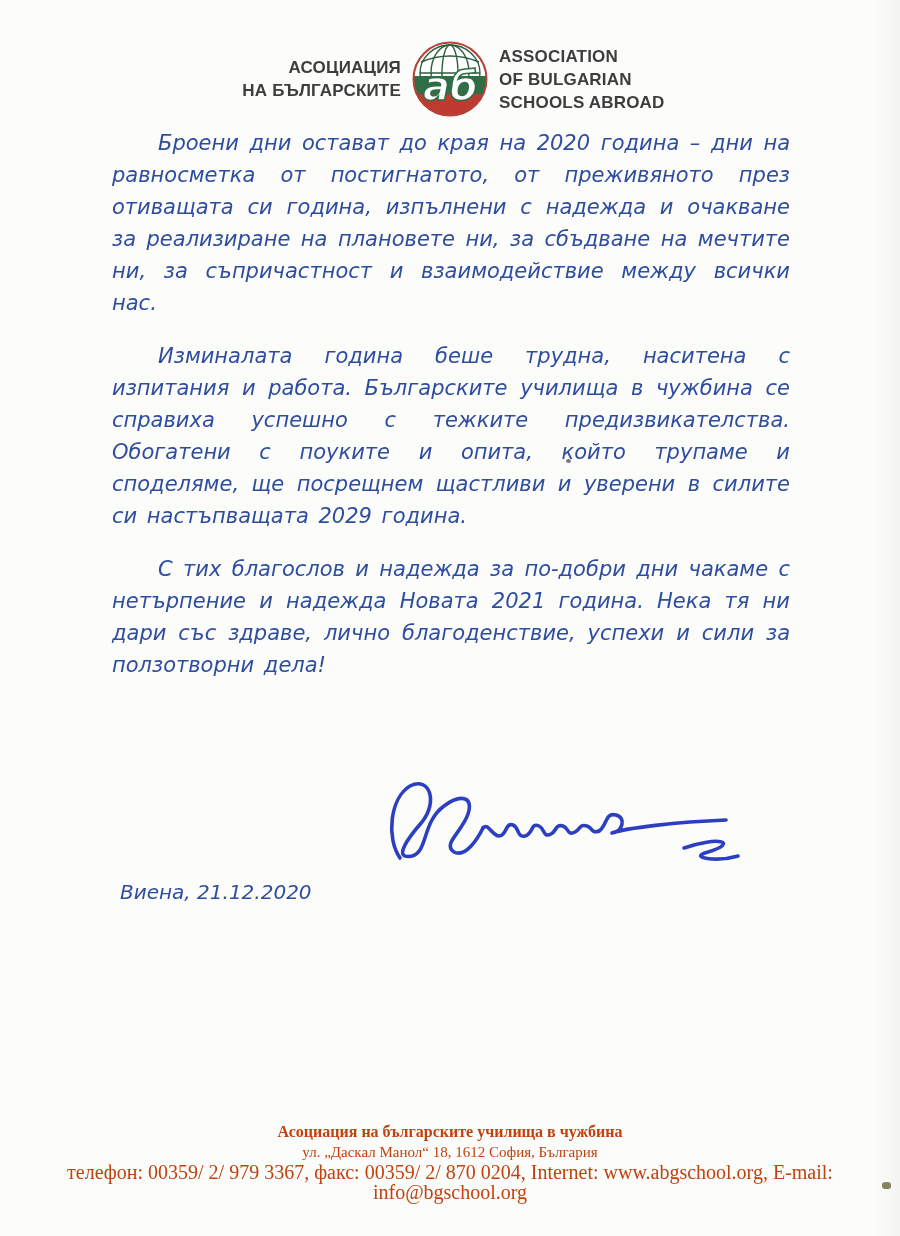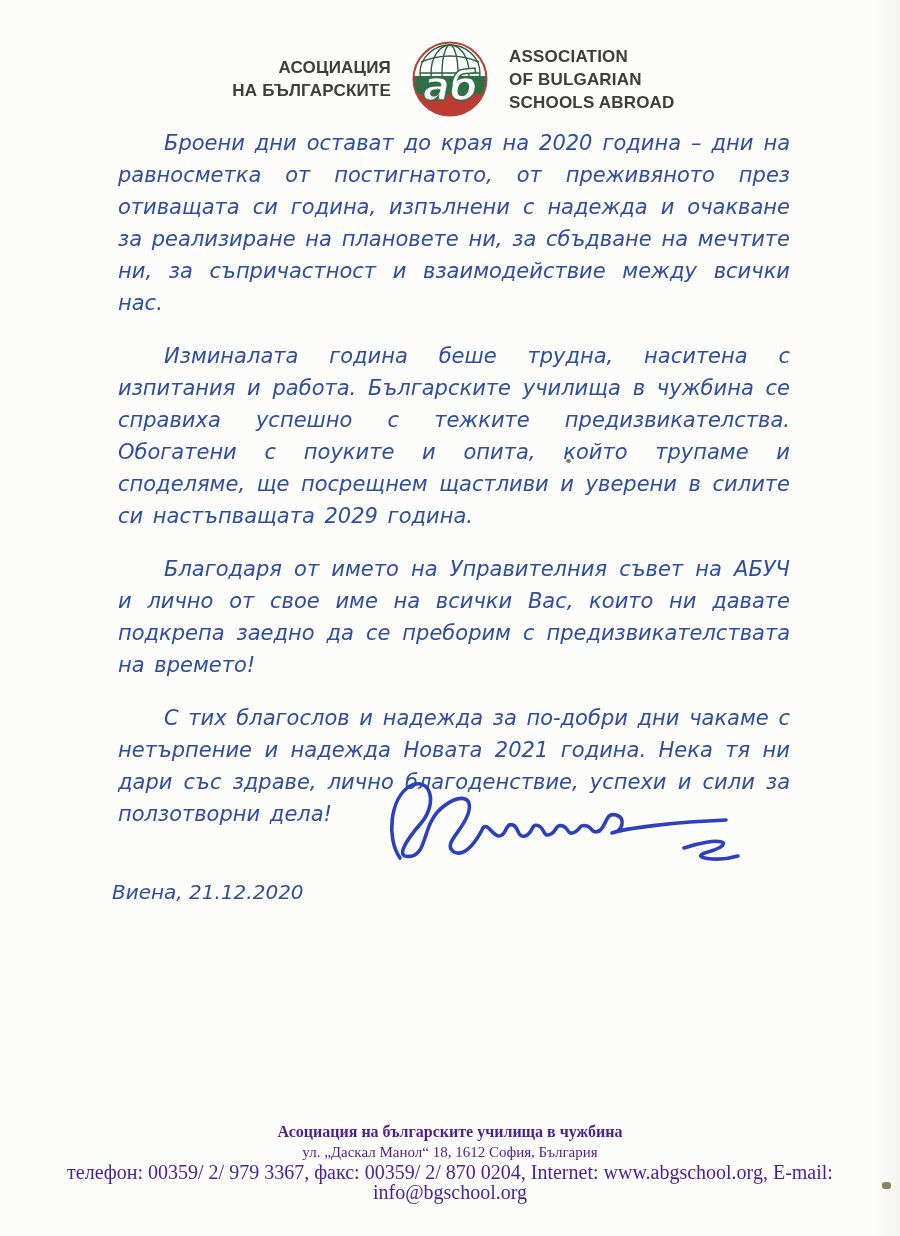--- a/index.html
+++ b/index.html
@@ -14,21 +14,21 @@
   }
   .page::after{ 
     content:""; position:absolute; top:0; right:0; width:26px; height:100%;
     background:linear-gradient(to right, rgba(0,0,0,0), rgba(0,0,0,0.035));
     pointer-events:none;
   }
 
   
   .header {
     position:absolute; top:40px; left:0; width:100%;
-    display:flex; justify-content:center; align-items:center; gap:20px;
+    display:flex; justify-content:center; align-items:center; gap:10px;
   }
   .org-block {
     width:192px;
     font-weight:bold; font-size:17px; line-height:23px;
     color:#3d3d3d; letter-spacing:.2px;
   }
   .org-bg { text-align:right; }
   .org-en { text-align:left; }
   .org-line { display:block; }
   .logo-wrap { width:78px; height:78px; flex:0 0 auto;text-decoration:underline; }
@@ -36,47 +36,47 @@
   
   .body-text {
     position:absolute; top:127px; left:112px; width:678px;
     color:#2e4d9f;
     font-family:"DejaVu Sans", sans-serif;
     font-style:italic;
     font-size:21px; line-height:32px;
     text-align:justify;
     word-spacing:3px;
   }
-  .body-text p { margin:0 0 21px 6px; text-indent:46px; }
+  .body-text p { margin:0 0 21px 0; text-indent:46px; }
   .greeting { font-weight:bold; letter-spacing:.5px; }
 
   
   .signature {
     position:absolute; top:776px; left:386px;
     width:362px; height:98px;
   }
 
   
   .signoff {
-    position:absolute; top:876px; left:112px; width:678px;
+    position:absolute; top:876px; left:120px; width:678px;
     display:flex; justify-content:space-between; align-items:flex-start;
     color:#2e4d9f;
     font-family:"DejaVu Sans", sans-serif;
     font-style:italic;
     font-size:20px; line-height:32px;
   }
   .signatory { width:318px; text-align:left; }
   .signatory span { display:block; }
 
   
   .footer {
     position:absolute; top:1122px; left:0; width:100%;
     text-align:center;
     font-family:"Liberation Serif", serif;
-    color:#4c1d95;
+    color:#c2410c;
   }
   .footer-line1 { font-weight:bold; font-size:16px; line-height:20px; }
   .footer-line2 { font-size:15px; line-height:20px; }
   .footer-line3 { font-size:20px;  line-height:20px; }
 
   
   .speck1 { position:absolute; left:566px; top:459px; width:5px; height:4px;
             background:#4b4b55; border-radius:50%; opacity:.75; }
   .speck2 { position:absolute; left:882px; top:1182px; width:9px; height:7px;
             background:#6b6840; border-radius:40%; opacity:.8; }
@@ -125,21 +125,20 @@
     <div class="org-block org-en">
       <span class="org-line">ASSOCIATION</span>
       <span class="org-line">OF BULGARIAN</span>
       <span class="org-line">SCHOOLS ABROAD</span>
     </div>
   </div>
 
   <div class="body-text">
     <p>Броени дни остават до края на 2020 година – дни на равносметка от постигнатото, от преживяното през отиващата си година, изпълнени с надежда и очакване за реализиране на плановете ни, за сбъдване на мечтите ни, за съпричастност и взаимодействие между всички нас.</p>
     <p>Изминалата година беше трудна, наситена с изпитания и работа. Българските училища в чужбина се справиха успешно с тежките предизвикателства. Обогатени с поуките и опита, който трупаме и споделяме, ще посрещнем щастливи и уверени в силите си настъпващата 2029 година.</p>
-    <p>Благодаря от името на Управителния съвет на АБУЧ и лично от свое име на всички Вас, които ни давате подкрепа заедно да се преборим с предизвикателствата на времето!</p>
     <p>С тих благослов и надежда за по-добри дни чакаме с нетърпение и надежда Новата 2021 година. Нека тя ни дари със здраве, лично благоденствие, успехи и сили за ползотворни дела!</p>
   </div>
 
   <div class="signature">
     <svg viewBox="0 0 362 98" width="362" height="98">
       <g stroke="#2b3fc0" stroke-width="3.6" fill="none" stroke-linecap="round" stroke-linejoin="round">
         <path d="M14,82 C0,62 4,22 24,10 C44,0 52,26 36,46 C22,62 6,84 26,80 C42,76 36,46 58,30 C74,18 88,20 82,38 C76,56 56,68 68,76 C80,82 92,62 97,52"></path>
         <path d="M97,52 C102,46 106,60 113,60 C121,60 119,46 127,49 C133,51 131,62 139,60 C147,58 145,46 153,50 C159,53 157,62 165,58 C171,55 169,48 177,50 C183,52 181,60 189,56 C195,53 193,48 201,50 C207,52 205,58 213,55"></path>
         <path d="M213,55 C221,50 219,36 230,39 C241,42 236,56 226,57 C240,52 290,46 340,44"></path>
         <path d="M298,72 C332,60 354,66 322,76 C300,82 332,86 352,80"></path>

